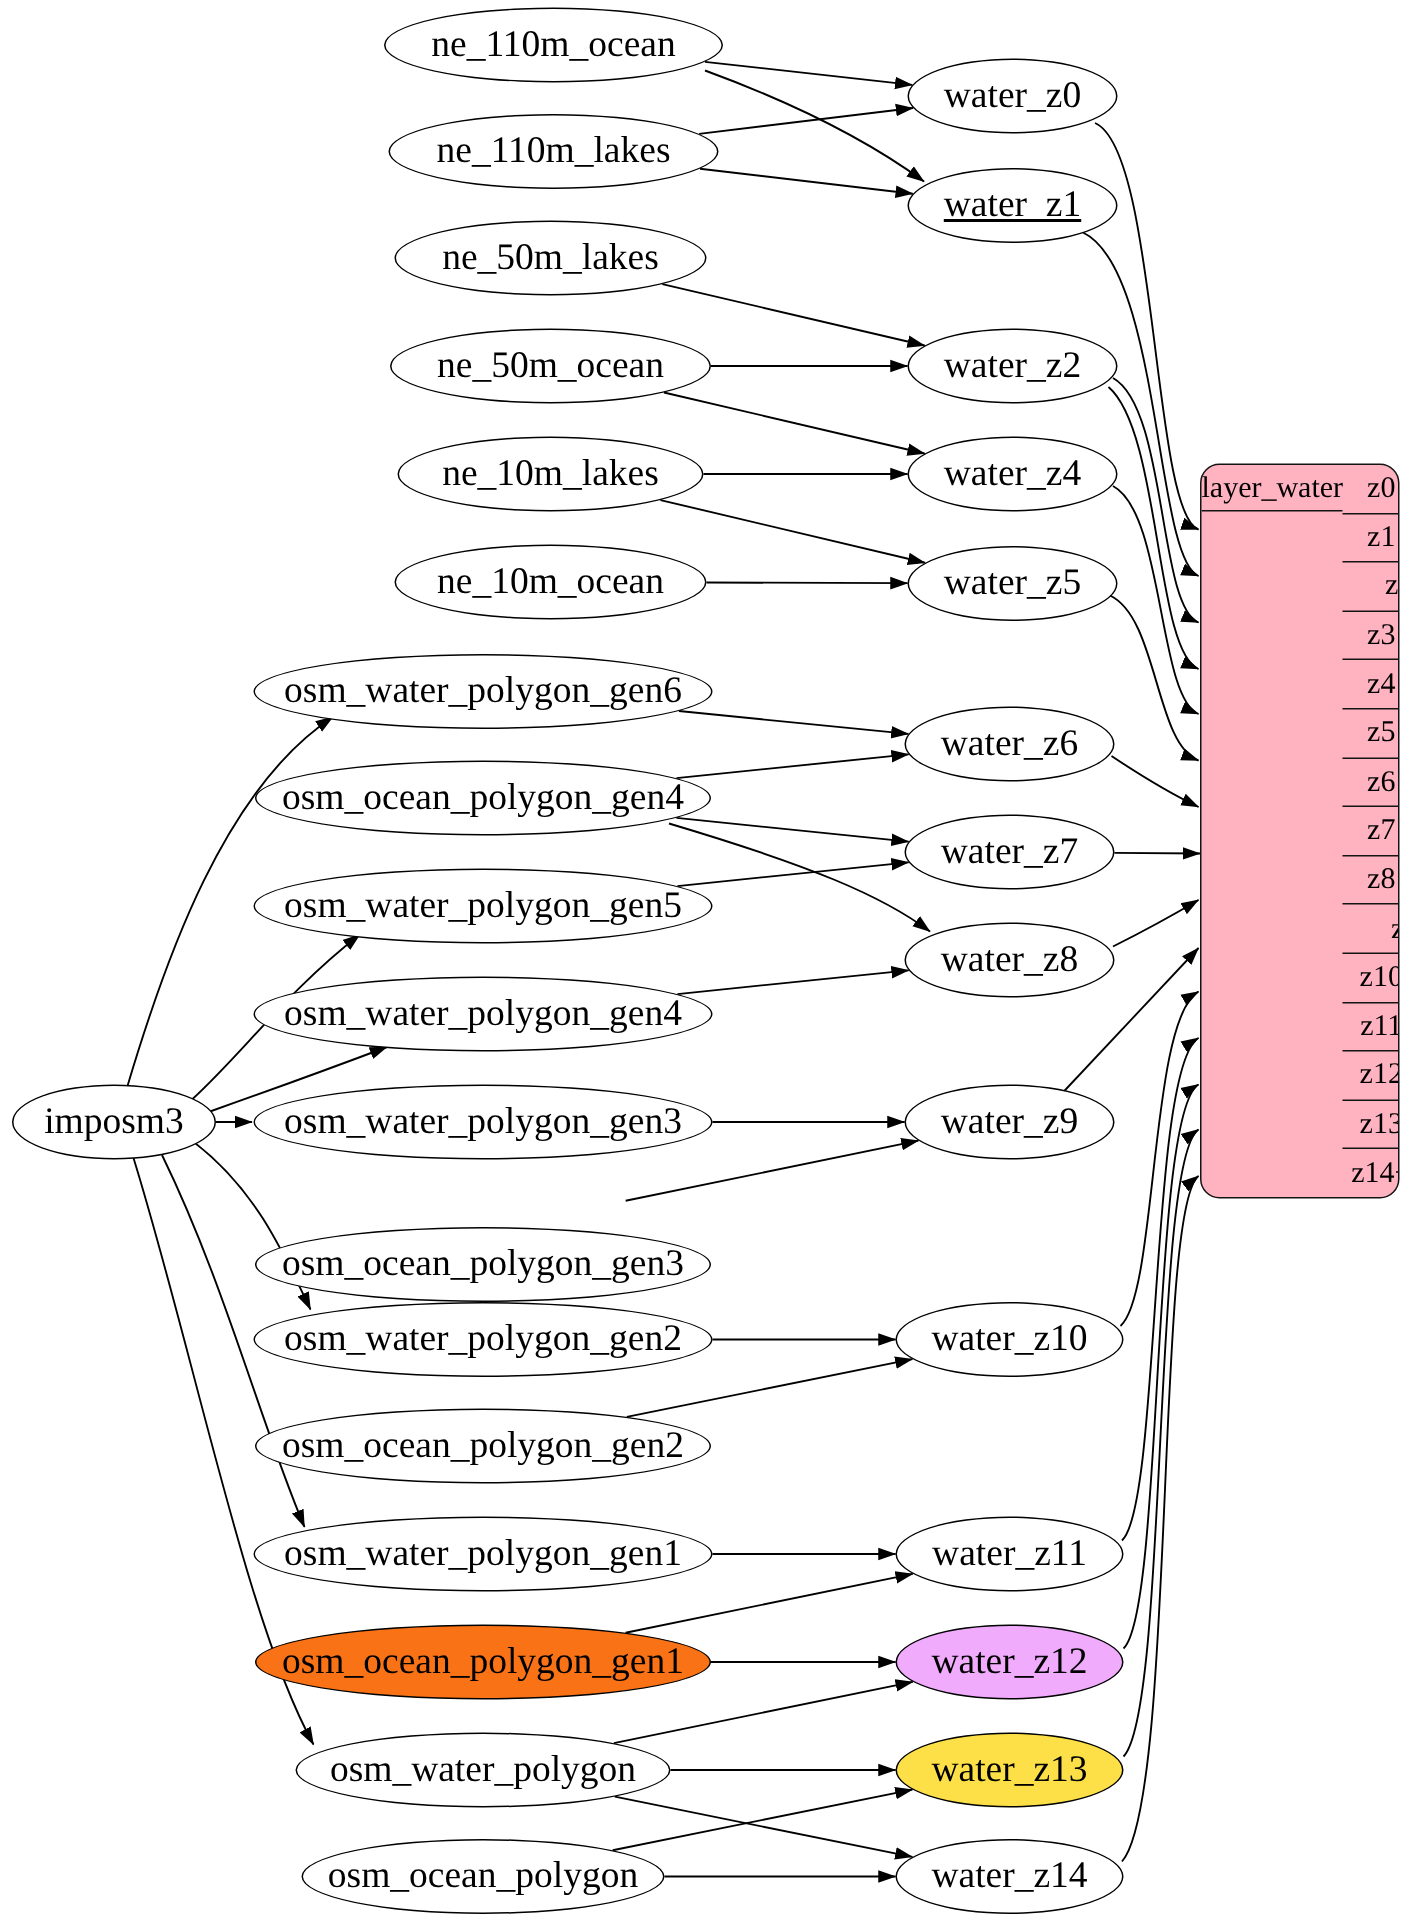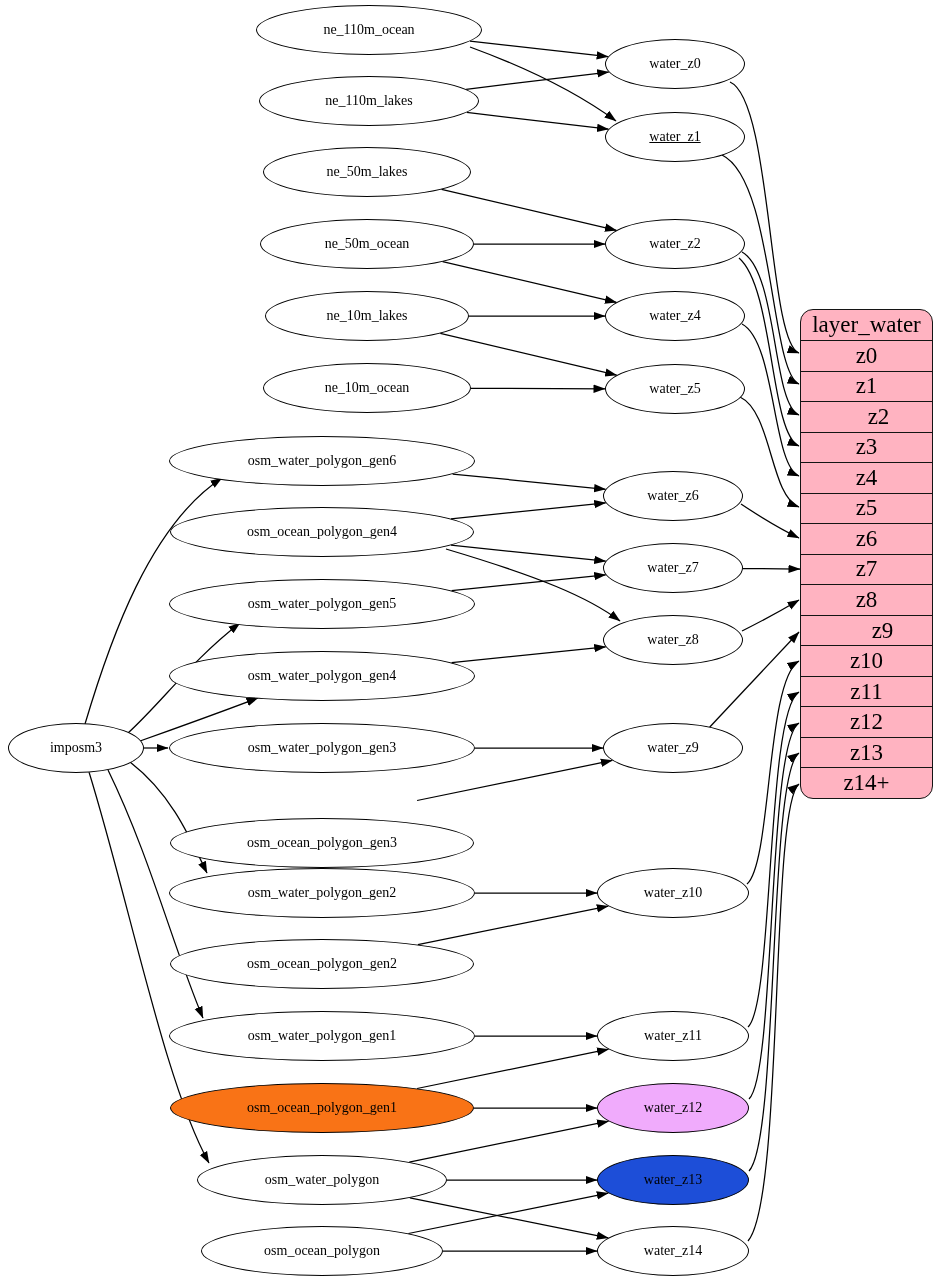--- a/index.html
+++ b/index.html
@@ -5,27 +5,27 @@
   html,body{margin:0;padding:0;background:#ffffff;}
   #canvas{
     position:relative;width:939px;height:1283px;background:#ffffff;
     font-family:"Liberation Serif", "DejaVu Serif", serif;overflow:hidden;
   }
   #edges{position:absolute;left:0;top:0;width:939px;height:1283px;}
   .node{
     position:absolute;box-sizing:border-box;
     border:1.3px solid #000000;border-radius:50%;background:#ffffff;
     display:flex;align-items:center;justify-content:center;
-    font-size:14px;color:#000000;white-space:nowrap;
+    font-size:25px;color:#000000;white-space:nowrap;
   }
   .record-table{
     position:absolute;left:800px;top:309px;width:133px;height:490px;
     box-sizing:border-box;background:#ffb3c1;border:1.5px solid #141414;
-    border-radius:13px;display:flex;flex-direction:column;
-    font-size:23px;color:#000000;overflow:hidden;
+    border-radius:13px;display:flex;flex-direction:row;
+    font-size:20px;color:#000000;overflow:hidden;
   }
   .tbl-header{
     height:30px;flex:0 0 30px;display:flex;align-items:center;justify-content:center;
     border-bottom:1.2px solid #141414;
   }
   .tbl-rows{flex:1;display:flex;flex-direction:column;}
   .tbl-row{flex:1;display:flex;align-items:center;justify-content:center;}
   .tbl-row + .tbl-row{border-top:1.2px solid #141414;}
 </style>
 </head>
@@ -179,21 +179,21 @@
       </div>
       <div class="node" style="left: 597px; top: 868px; width: 152px; height: 50px; background: rgb(255, 255, 255); border-color: rgb(0, 0, 0);">
         <span>water_z10</span>
       </div>
       <div class="node" style="left: 597px; top: 1011px; width: 152px; height: 50px; background: rgb(255, 255, 255); border-color: rgb(0, 0, 0);">
         <span>water_z11</span>
       </div>
       <div class="node" style="left: 597px; top: 1083px; width: 152px; height: 50px; background: #f0abfc; border-color: rgb(0, 0, 0);">
         <span>water_z12</span>
       </div>
-      <div class="node" style="left: 597px; top: 1155px; width: 152px; height: 50px; background: #1d4ed8; border-color: rgb(0, 0, 0);">
+      <div class="node" style="left: 597px; top: 1155px; width: 152px; height: 50px; background: #fde047; border-color: rgb(0, 0, 0);">
         <span>water_z13</span>
       </div>
       <div class="node" style="left: 597px; top: 1226px; width: 152px; height: 50px; background: rgb(255, 255, 255); border-color: rgb(0, 0, 0);">
         <span>water_z14</span>
       </div>
     </div>
 
   <div class="record-table" id="tbl" style="background: rgb(255, 179, 193); border-color: rgb(20, 20, 20);">
     <div class="tbl-header">layer_water</div>
     <div class="tbl-rows" id="tblRows">

